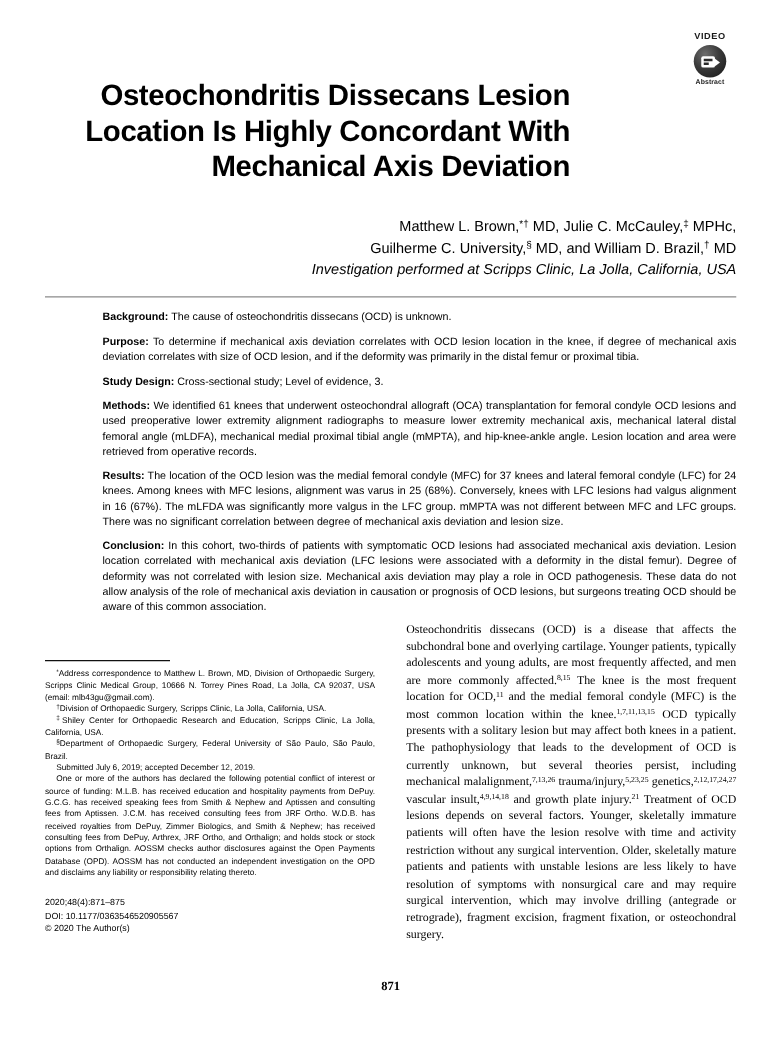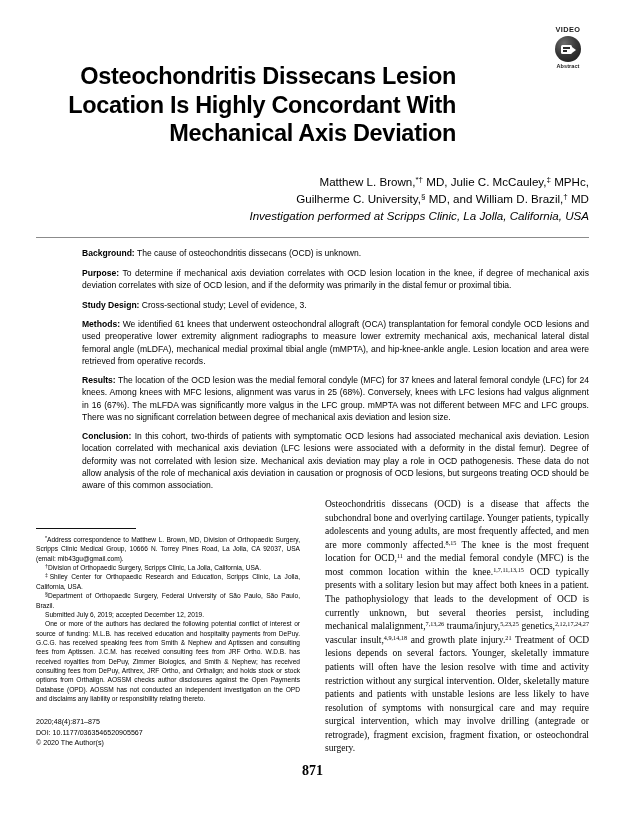--- a/index.html
+++ b/index.html
@@ -190,25 +190,25 @@
     font-size: 6.2px;
     vertical-align: 0.45em;
     line-height: 0;
   }
 
   
   .page-number {
     position: absolute;
     left: 0;
     right: 0;
-    top: 763px;
+    top: 784px;
     text-align: center;
     font-family: "Liberation Serif", serif;
     font-weight: bold;
-    font-size: 14px;
+    font-size: 10px;
   }
 </style>
 </head>
 <body>
 
 <div class="page">
 
   <div class="video-badge">
     <span class="video-word">VIDEO</span>
     <div class="video-circle">

